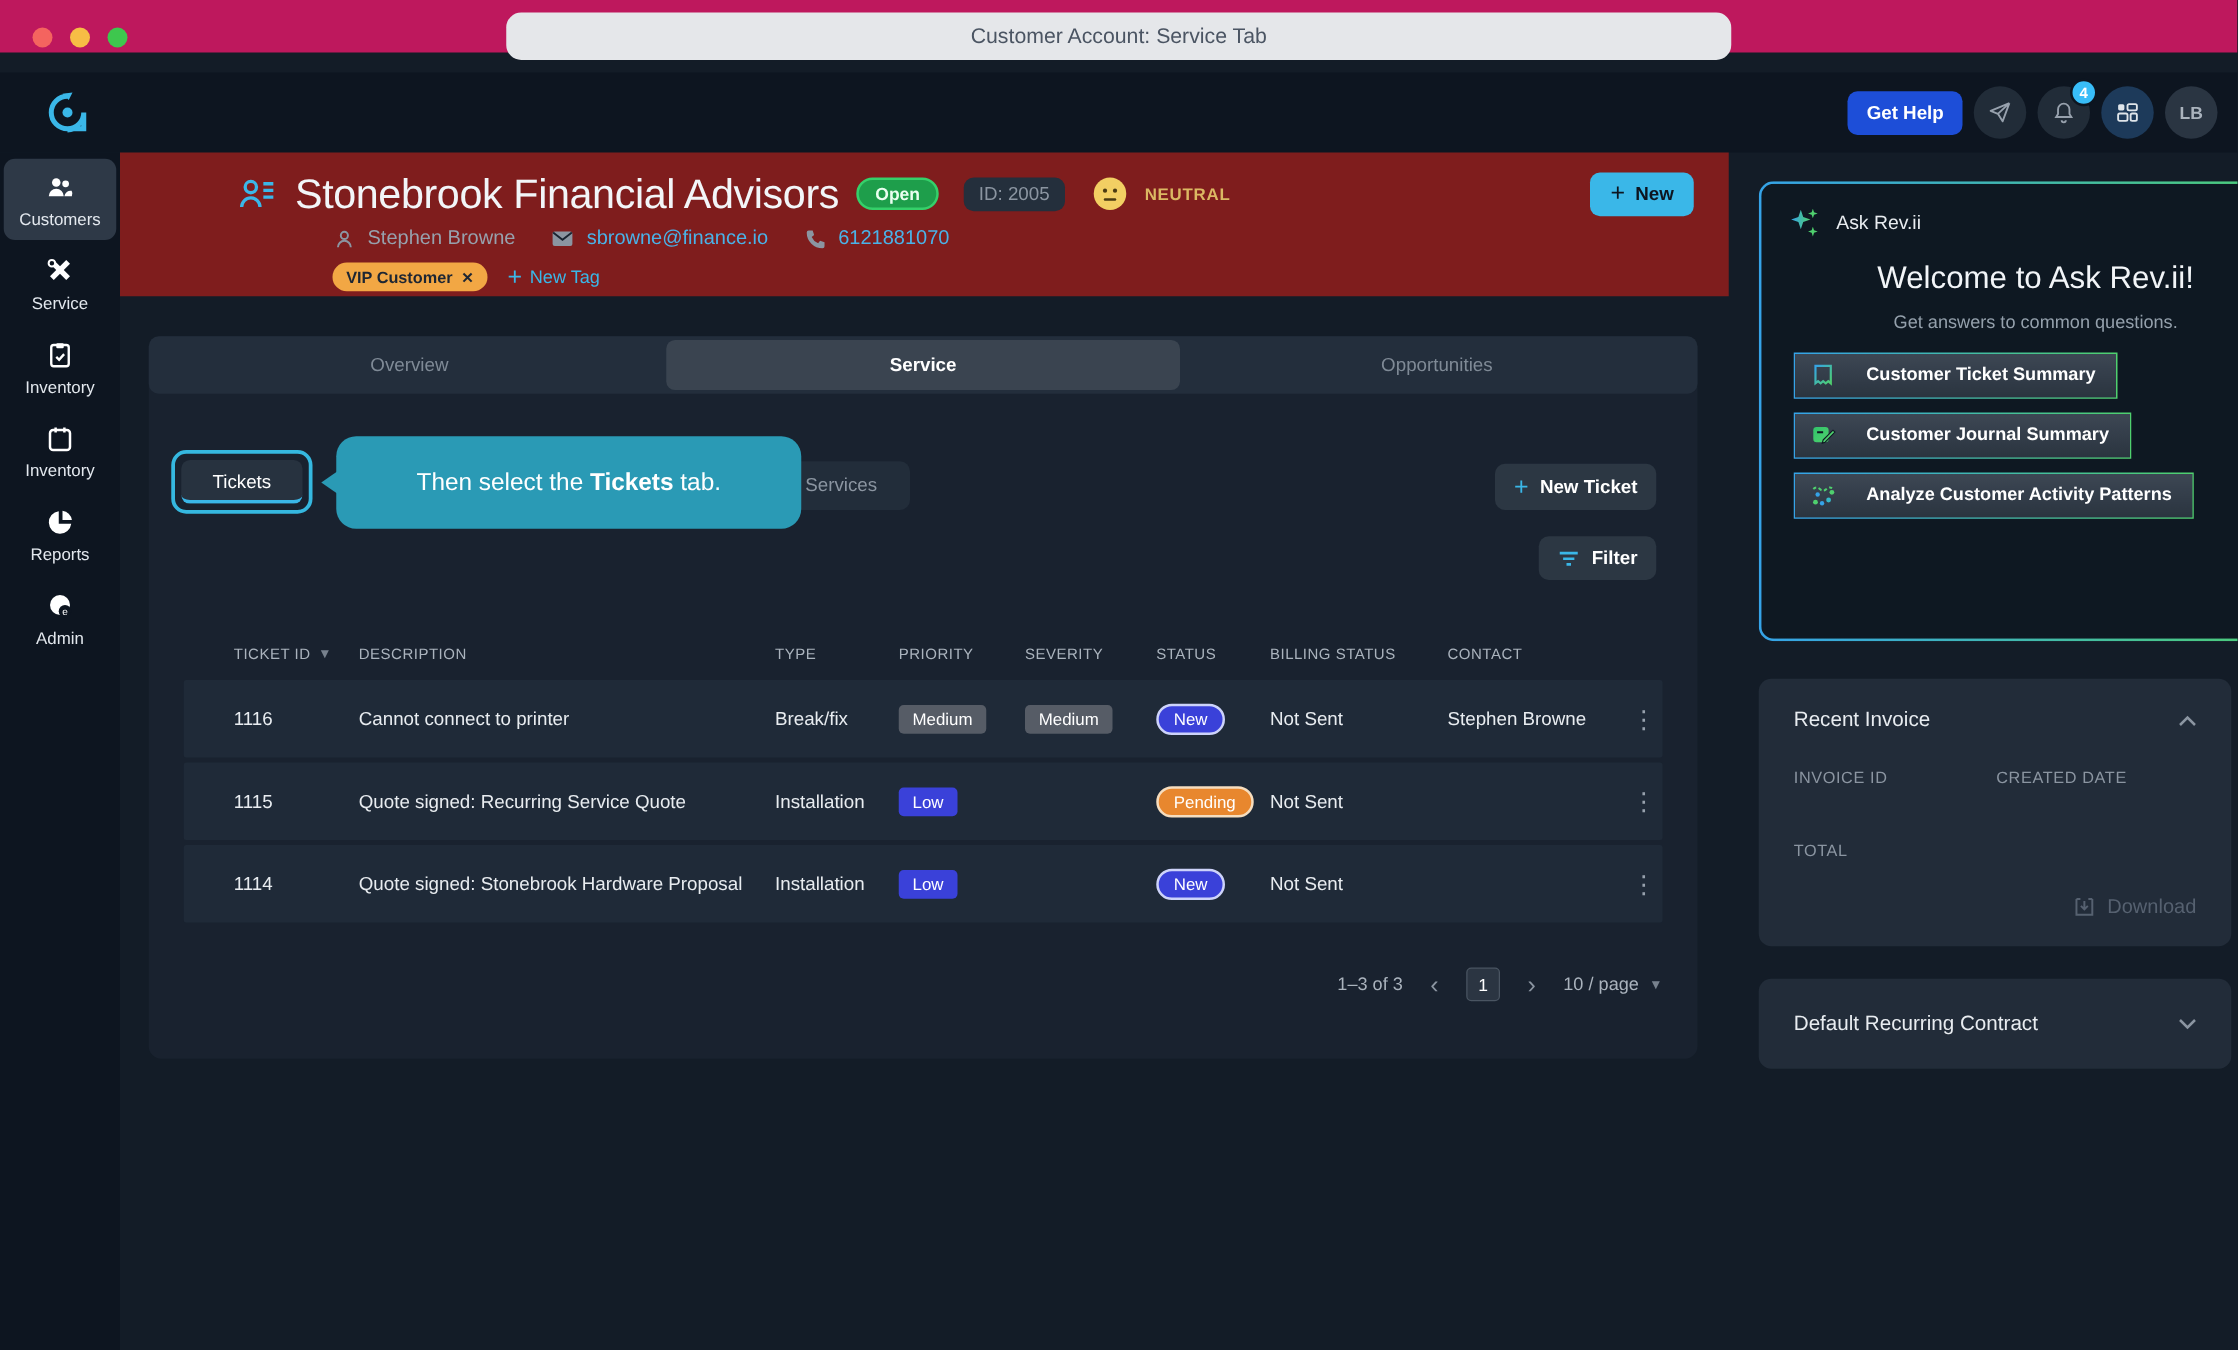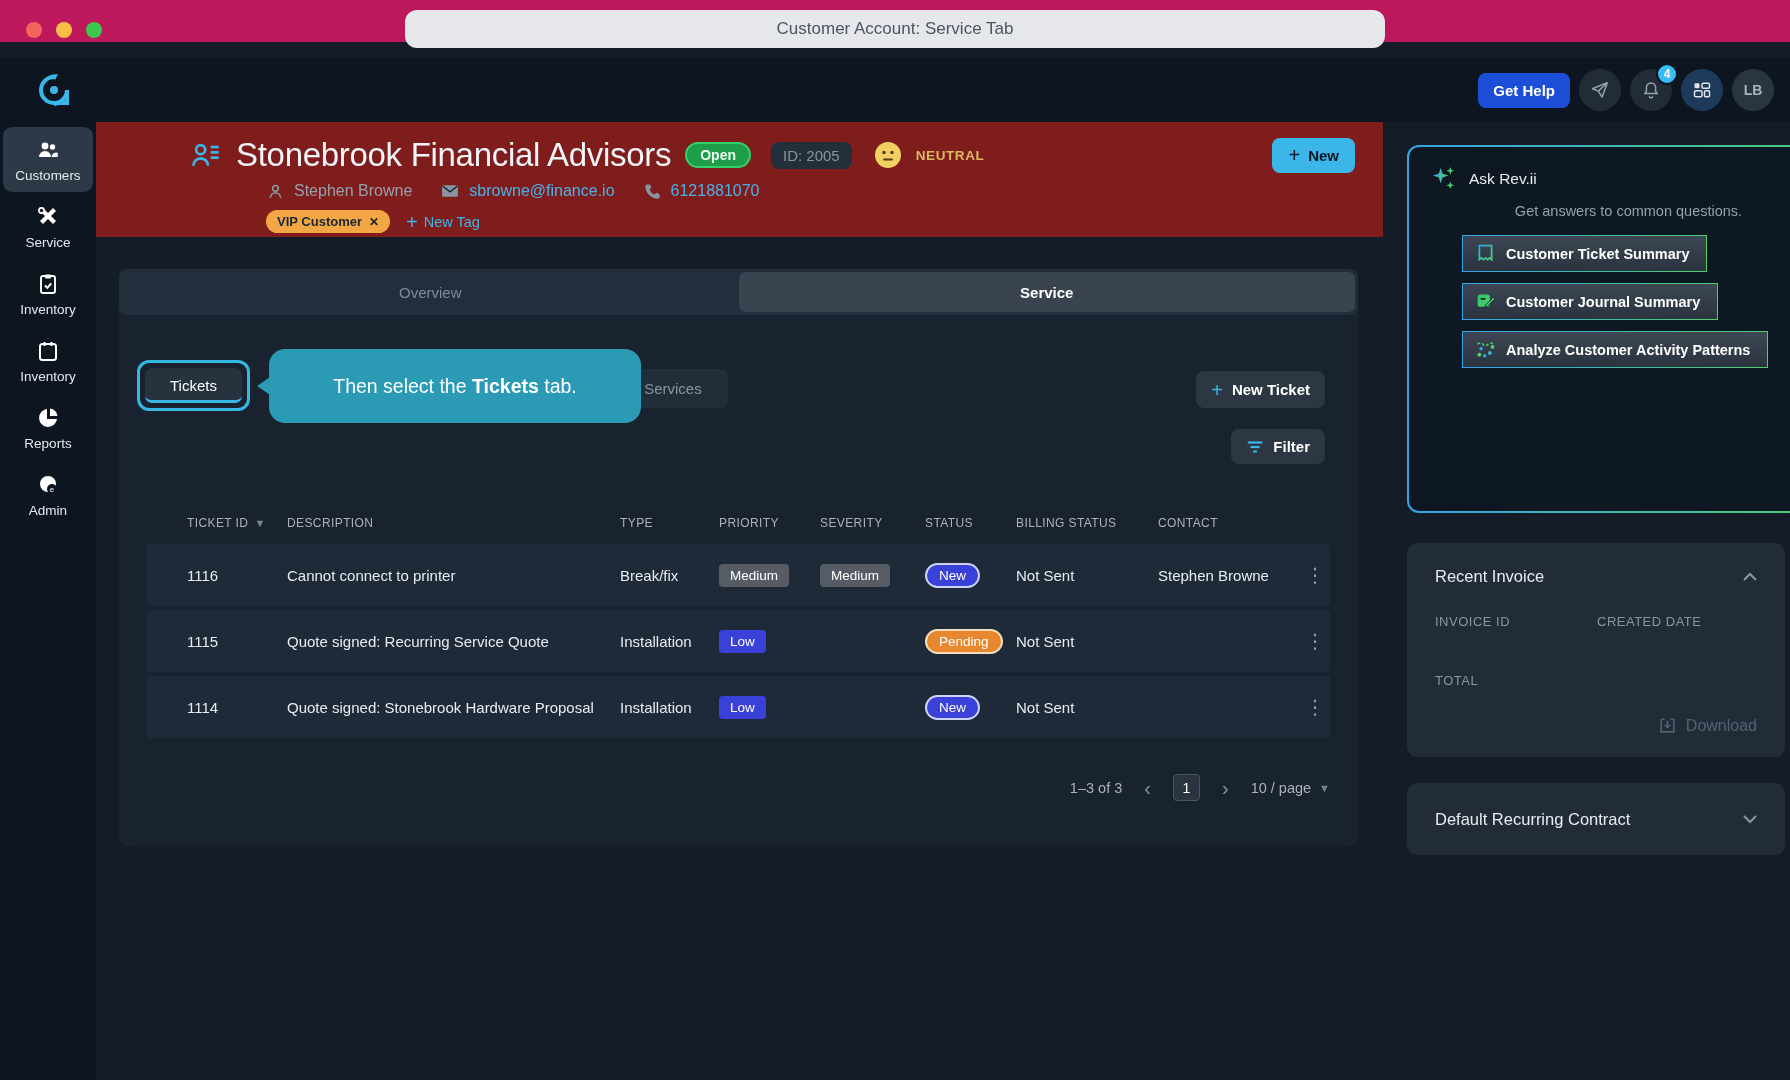--- a/index.html
+++ b/index.html
@@ -113,23 +113,23 @@
   
   .ask-panel { position:absolute; left:1407px; top:145px; width:443px; height:368px; border-radius:12px;
     border:2px solid transparent;
     background:linear-gradient(#0e1822,#0e1822) padding-box, linear-gradient(90deg,#35a3e8,#4fd06e) border-box; }
   .ask-head { display:flex; align-items:center; gap:11px; padding:18px 20px 0 22px; }
   .ask-title { font-size:15.5px; color:#e8ecf0; }
   .chev { margin-left:auto; color:#8b95a1; cursor:pointer; }
   .ask-welcome { text-align:center; font-size:25px; color:#f2f5f8; margin:14px 58px 0; line-height:1.3; }
   .ask-sub { text-align:center; font-size:14.5px; color:#94a0ac; margin-top:11px; }
   .ask-actions { display:flex; flex-direction:column; align-items:flex-start; gap:11px; margin:16px 0 0 26px; }
-  .ask-btn { display:flex; align-items:center; gap:10px; color:#fff; font-weight:bold; font-size:14.5px;
+  .ask-btn { display:flex; align-items:center; gap:24px; color:#fff; font-weight:bold; font-size:14.5px;
     padding:7px 17px 7px 12px; border-radius:0; cursor:pointer; border:1.5px solid transparent;
-    background:linear-gradient(180deg,#3d4754,#2a343f) padding-box, linear-gradient(90deg,#35a3e8,#4fd06e) border-box;margin-left:27px; }
+    background:linear-gradient(180deg,#3d4754,#2a343f) padding-box, linear-gradient(90deg,#35a3e8,#4fd06e) border-box; }
   .side-panel { position:absolute; left:1407px; width:378px; background:#222c39; border-radius:10px; }
   .invoice-panel { top:543px; height:214px; padding:24px 28px; }
   .panel-title-row { display:flex; align-items:center; }
   .panel-title { font-size:16.5px; color:#e8ecf0; }
   .inv-labels { display:grid; grid-template-columns:162px 1fr; margin-top:28px; font-size:13px;
     color:#8b95a1; letter-spacing:0.5px; }
   .inv-total { margin-top:44px; font-size:13px; color:#8b95a1; letter-spacing:0.5px; }
   .download { position:absolute; right:28px; bottom:22px; display:flex; align-items:center; gap:9px;
     color:#566170; font-size:16px; cursor:pointer; }
   .contract-panel { top:783px; height:72px; display:flex; align-items:center; padding:0 28px; }
@@ -282,20 +282,21 @@
       <span class="plus">+</span>
       <span>New Tag</span>
     </span>
   </div>
 </div>
 
 <div class="main-panel">
   <div class="tab-strip">
     <div class="tab">Overview</div>
     <div class="tab active">Service</div>
+    <div class="tab">Opportunities</div>
   </div>
 
   <div class="recurring-tab">Recurring Services</div>
   <div class="tickets-ring">
     <div class="tickets-btn">Tickets</div>
   </div>
   <div class="coach-tooltip">
     <span>
       <span>Then select the </span><b>Tickets</b><span> tab.</span>
     </span>
@@ -392,20 +393,21 @@
       <path d="M20 2 l1 3 3 1 -3 1 -1 3 -1 -3 -3 -1 3 -1 Z" fill="#4fd06e"></path>
       <path d="M20 17 l1 3 3 1 -3 1 -1 3 -1 -3 -3 -1 3 -1 Z" fill="#4fd06e"></path>
     </svg>
     <span class="ask-title">Ask Rev.ii</span>
     <span class="chev">
       <svg width="14" height="9" viewBox="0 0 14 9">
           <path d="M1 8 L7 2 L13 8" fill="none" stroke="#8b95a1" stroke-width="2"></path>
         </svg>
     </span>
   </div>
+  <div class="ask-welcome">Welcome to Ask Rev.ii!</div>
   <div class="ask-sub">Get answers to common questions.</div>
   <div class="ask-actions">
     <div class="ask-btn">
       <svg width="21" height="21" viewBox="0 0 24 24">
         <defs>
             <linearGradient id="g2" x1="0" y1="0" x2="1" y2="1">
           <stop offset="0" stop-color="#35a3e8"></stop>
               <stop offset="1" stop-color="#4fd06e"></stop>
         </linearGradient>
           </defs>

